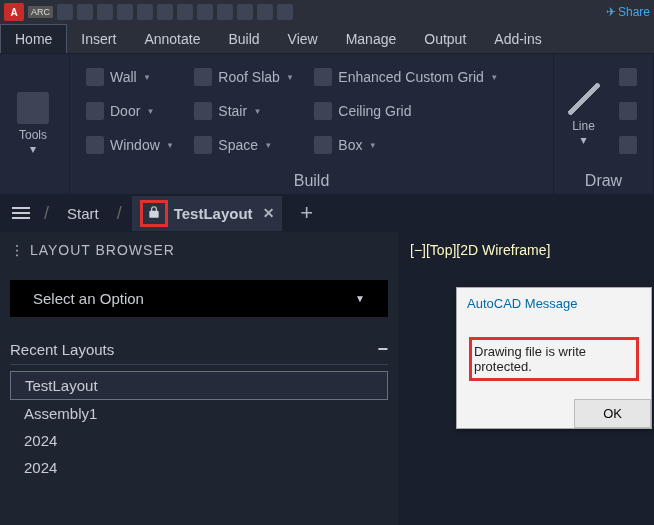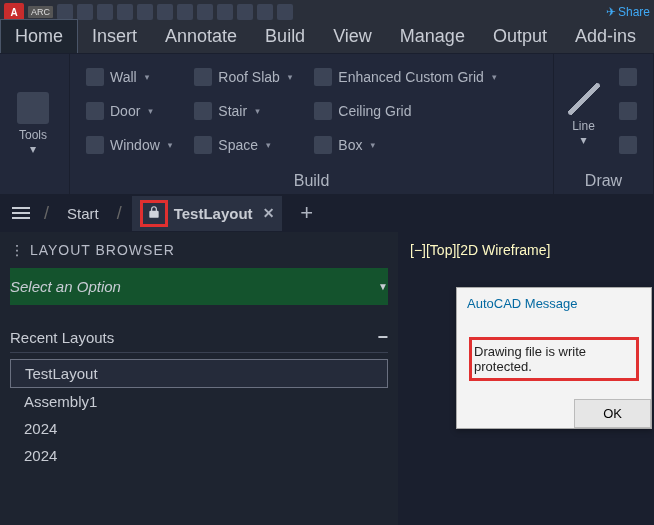--- a/index.html
+++ b/index.html
@@ -7,21 +7,21 @@
 
   
   .qat { height: 24px; background: #2a2f3a; display: flex; align-items: center; padding: 0 4px; gap: 4px; }
   .qat .logo { width: 20px; height: 18px; background: #c72c2c; display: flex; align-items: center; justify-content: center; color: #fff; font-size: 10px; font-weight: bold; border-radius: 2px; }
   .qat .arc { font-size: 9px; background: #555; padding: 1px 3px; border-radius: 1px; color: #ddd; }
   .qat .qicon { width: 16px; height: 16px; background: #3c4456; border-radius: 2px; }
   .qat .share { margin-left: auto; color: #3fa9f5; font-size: 12px; display: flex; align-items: center; gap: 2px; }
 
   
   .rtabs { height: 30px; background: #2a2f3a; display: flex; align-items: flex-end; border-bottom: 1px solid #1a1f2e; }
-  .rtab { padding: 6px 14px; font-size: 18px; color: #c8ccd4; cursor: pointer; }
+  .rtab { padding: 6px 14px; font-size: 14px; color: #c8ccd4; cursor: pointer; }
   .rtab.active { background: #1e2530; border-top: 1px solid #4a5568; border-left: 1px solid #4a5568; border-right: 1px solid #4a5568; }
 
   
   .ribbon { height: 140px; background: #22283a; display: flex; }
   .rpanel { border-right: 1px solid #1a1f2e; padding: 6px 10px 2px 10px; display: flex; flex-direction: column; }
   .rpanel .body { flex: 1; display: flex; gap: 10px; }
   .rpanel .title { text-align: center; font-size: 16px; color: #aeb4c0; padding: 2px 0; }
   .bigbtn { display: flex; flex-direction: column; align-items: center; justify-content: center; width: 46px; font-size: 12px; color: #aeb4c0; }
   .bigbtn .bicon { width: 32px; height: 32px; background: #3c4456; border-radius: 3px; margin-bottom: 4px; }
   .col { display: flex; flex-direction: column; gap: 1px; }
@@ -39,24 +39,24 @@
   .lockwrap { border: 3px solid #e03030; padding: 2px 4px; display: flex; align-items: center; }
   .lock { color: #d0d4dc; }
   .close { font-size: 14px; color: #aeb4c0; margin-left: 4px; }
   .plus { font-size: 22px; color: #aeb4c0; padding: 0 8px; }
 
   
   .lower { display: flex; height: 293px; }
   .left { width: 398px; background: #1e2430; padding: 6px 10px; }
   .right { flex: 1; background: #1a1f2e; position: relative; }
 
-  .panel-title { font-size: 14px; letter-spacing: 1px; color: #b8bcc8; padding: 4px 0 10px 0; }
+  .panel-title { font-size: 14px; letter-spacing: 1px; color: #b8bcc8; padding: 4px 0 22px 0; }
   .panel-title::before { content: "⋮ "; }
 
-  .select { background: #14532d; padding: 10px 0; font-size: 15px; display: flex; justify-content: space-between; align-items: center; margin-bottom: 18px; font-style: italic; }
+  .select { background: #000000; padding: 10px 23px; font-size: 15px; display: flex; justify-content: space-between; align-items: center; margin-bottom: 18px; }
   .select .caret { font-size: 10px; }
 
   .section-hdr { font-size: 15px; border-bottom: 1px solid #3a4152; padding: 4px 0; margin-bottom: 6px; display: flex; justify-content: space-between; align-items: center; }
   .minus { font-weight: bold; font-size: 18px; }
 
   .layout-item { font-size: 15px; padding: 5px 14px; }
   .layout-item.sel { border: 1px solid #6a7080; background: #252b3a; }
 
   .viewlabel { font-size: 14px; color: #fef9c3; padding: 10px 12px; }
 

